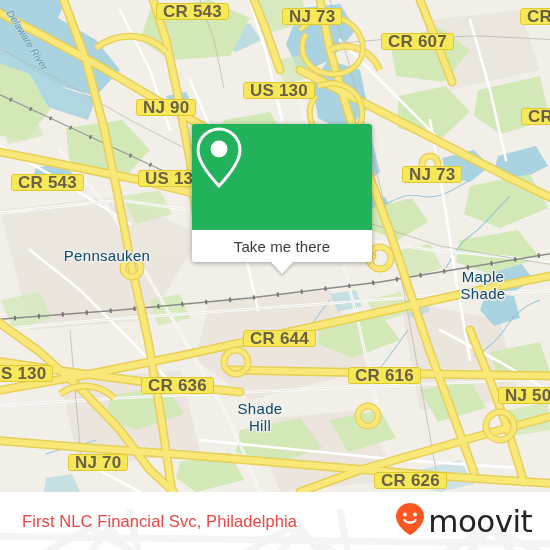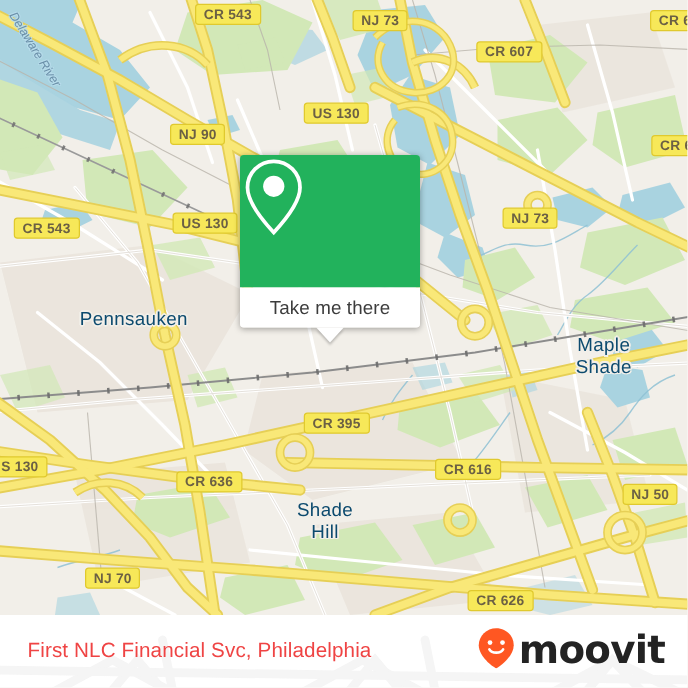--- a/index.html
+++ b/index.html
@@ -37,33 +37,33 @@
     text-shadow:1px 0 #b8dceb,-1px 0 #b8dceb,0 1px #b8dceb,0 -1px #b8dceb;
   }
 
   
   .shield{
     position:absolute;
     background:#f7e859;
     border:1.5px solid #e0c92e;
     border-radius:3px;
     color:#6b6044;
-    font-size:11px;
+    font-size:17px;
     font-weight:bold;
     line-height:16px;
     height:17px;
     padding:0 6px;
     letter-spacing:.2px;
     white-space:nowrap;
     box-sizing:border-box;
   }
 
   
   #card{
-    position:absolute;left:192px;top:124px;width:144px;
+    position:absolute;left:192px;top:124px;width:180px;
     border-radius:3px;
     box-shadow:0 1px 5px rgba(0,0,0,.35);
     overflow:visible;
     z-index:40;
   }
   #card-top{
     background:#22b25c;
     height:106px;
     border-radius:3px 3px 0 0;
     display:flex;align-items:center;justify-content:center;
@@ -101,21 +101,21 @@
     position:absolute;left:0;top:492px;width:550px;height:58px;
     background:#ffffff;overflow:hidden;
   }
   #footer-watermark{position:absolute;left:0;top:-60px;opacity:.30;}
   #footer-title{
     position:absolute;left:22px;top:50%;transform:translateY(-50%);
     font-size:16.5px;color:#ef4444;letter-spacing:.1px;white-space:nowrap;
   }
   #brand{
     position:absolute;right:18px;top:50%;transform:translateY(-50%);
-    display:flex;align-items:center;gap:3px;font-weight:bold;
+    display:flex;align-items:center;gap:3px;
   }
   #brand-word{
     font-size:31px;color:#232323;letter-spacing:-.6px;
     font-family:"DejaVu Sans","Liberation Sans",sans-serif;
     line-height:31px;
   }
 </style>
 </head>
 <body>
 
@@ -341,21 +341,21 @@
     <div class="shield" style="left:156px;top:3px;">CR 543</div>
     <div class="shield" style="left:282px;top:8px;">NJ 73</div>
     <div class="shield" style="left:381px;top:33px;">CR 607</div>
     <div class="shield" style="left:520px;top:8px;">CR 6</div>
     <div class="shield" style="left:243px;top:82px;">US 130</div>
     <div class="shield" style="left:136px;top:99px;">NJ 90</div>
     <div class="shield" style="left:521px;top:108px;">CR 6</div>
     <div class="shield" style="left:11px;top:174px;">CR 543</div>
     <div class="shield" style="left:138px;top:170px;">US 130</div>
     <div class="shield" style="left:402px;top:166px;">NJ 73</div>
-    <div class="shield" style="left:243px;top:330px;">CR 395</div>
+    <div class="shield" style="left:243px;top:330px;">CR 644</div>
     <div class="shield" style="left:348px;top:367px;">CR 616</div>
     <div class="shield" style="left:-6px;top:365px;">S 130</div>
     <div class="shield" style="left:108px;top:377px;margin-left:33px;">CR 636</div>
     <div class="shield" style="left:498px;top:387px;">NJ 50</div>
     <div class="shield" style="left:68px;top:454px;">NJ 70</div>
     <div class="shield" style="left:374px;top:472px;">CR 626</div>
 
     <div id="card">
       <div id="card-top">
         <span>

